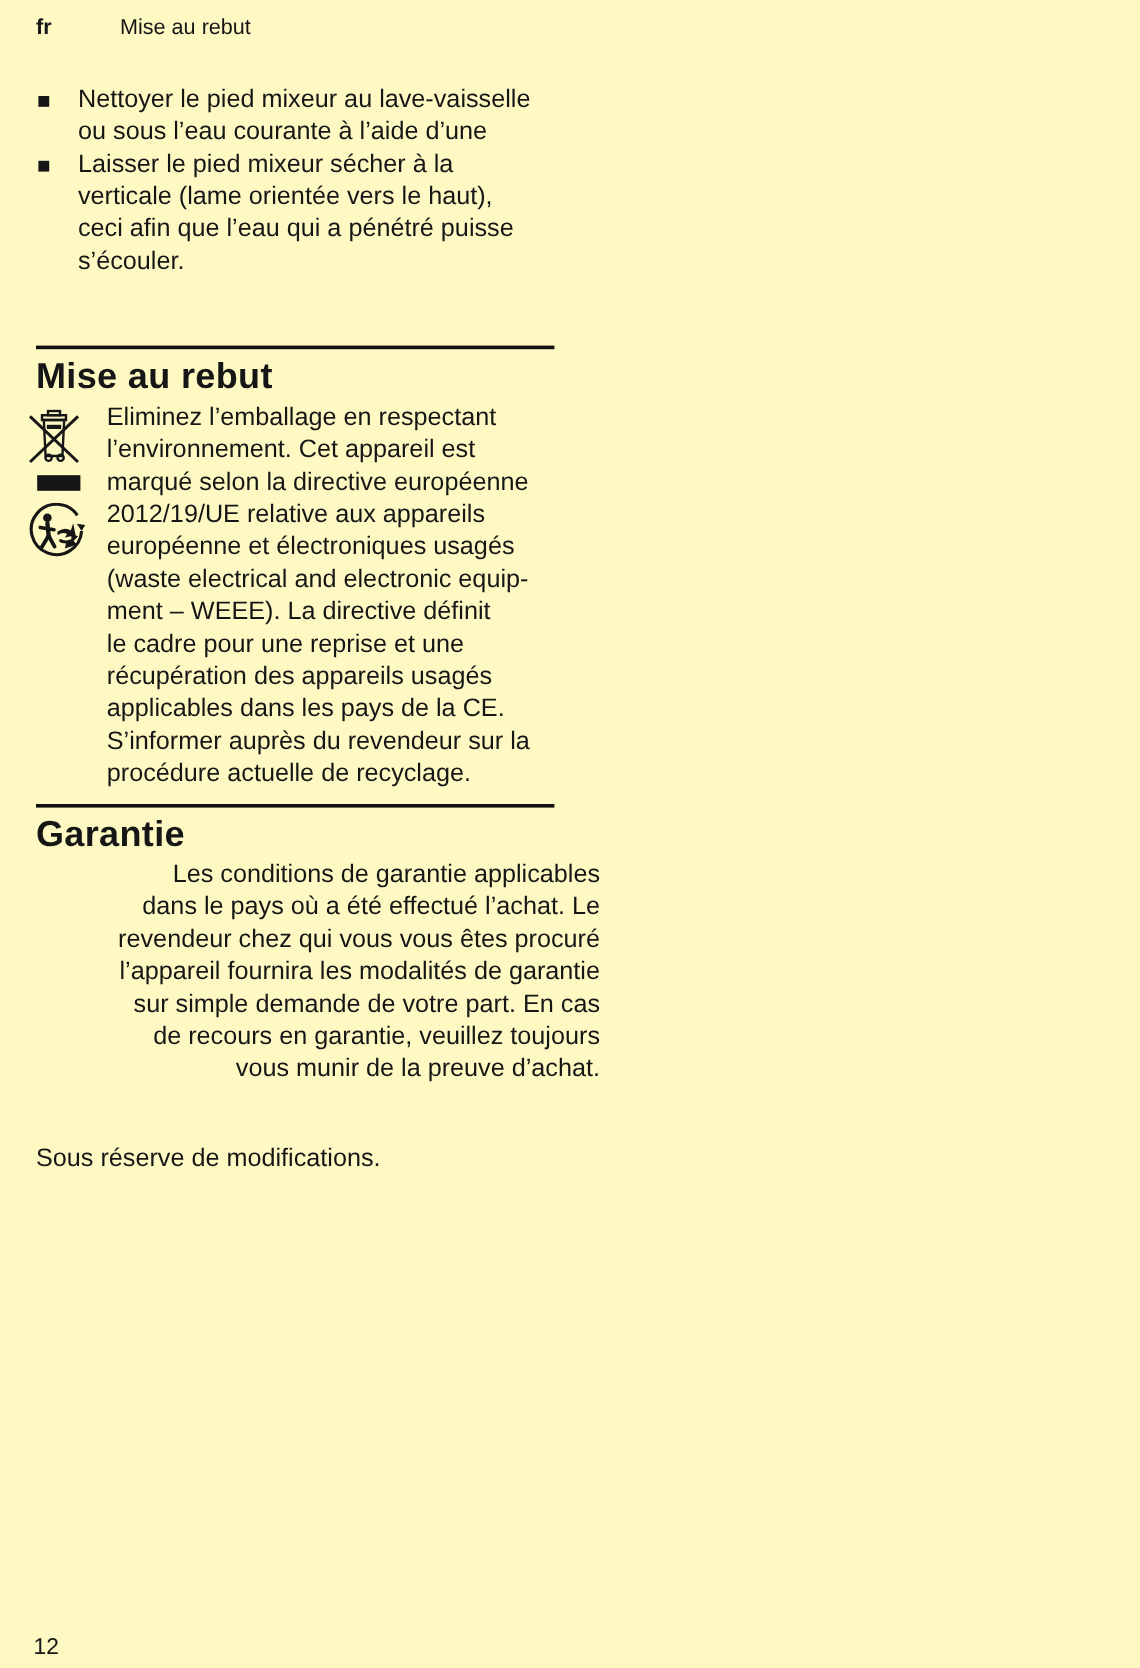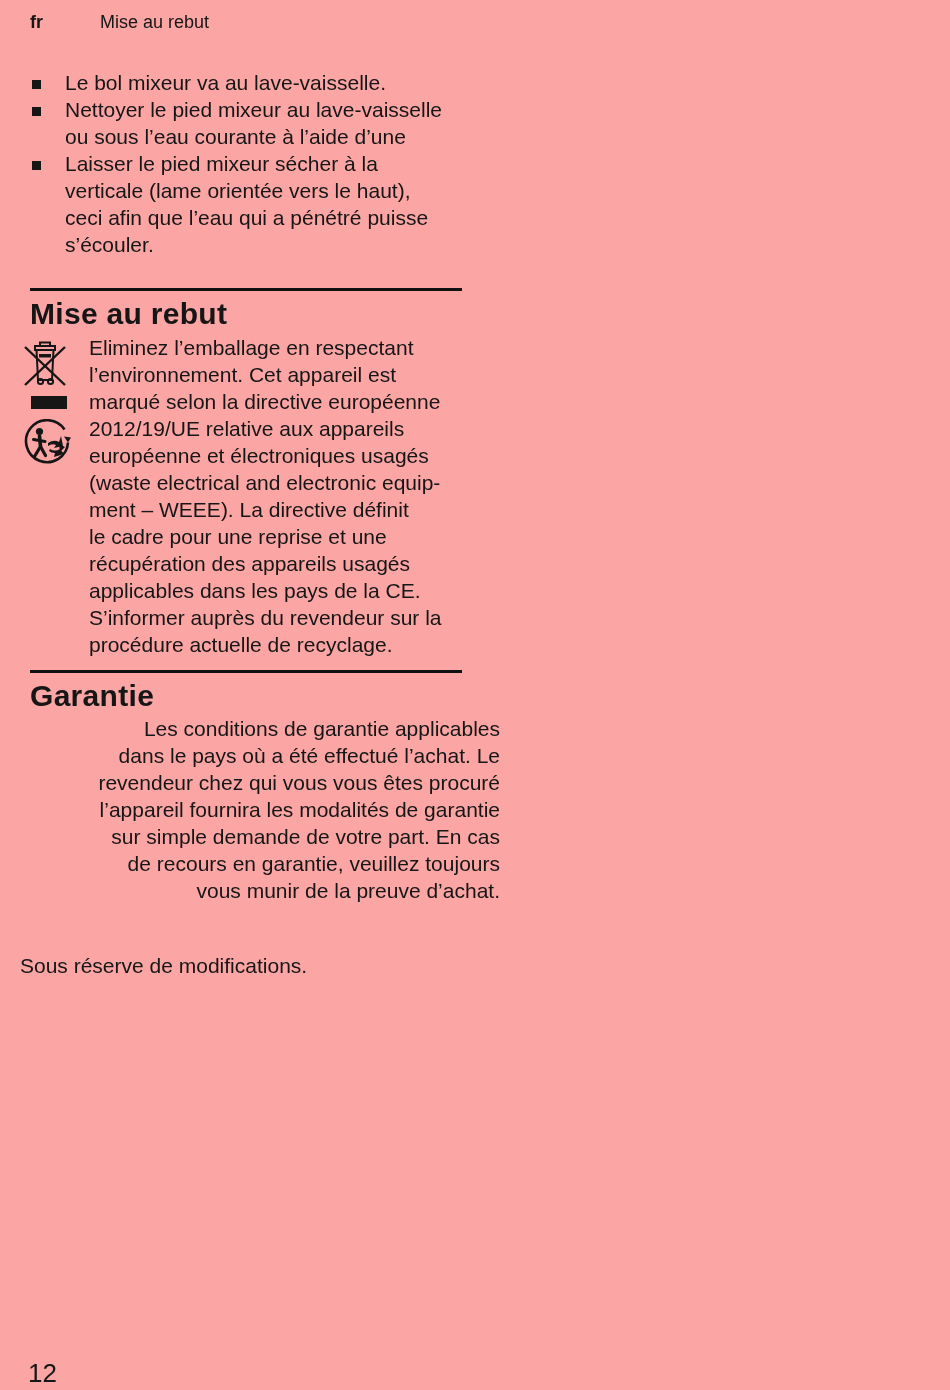--- a/index.html
+++ b/index.html
@@ -2,21 +2,21 @@
 <html><head>
 <meta charset="utf-8">
 <style>
   html,body{margin:0;padding:0;}
   body{
     width:950px;height:1390px;background:#ffffff;
     font-family:"Liberation Sans","DejaVu Sans",sans-serif;
     color:#161616;
     -webkit-font-smoothing:antialiased;
   }
-  .page{position:relative;width:950px;height:1390px;overflow:hidden;background:#fca5a5;}
+  .page{position:relative;width:950px;height:1390px;overflow:hidden;background:#fef9c3;}
 
   
   .hdr{position:absolute;left:30px;top:11px;height:22px;font-size:18px;line-height:22px;}
   .hdr .lang{position:absolute;left:0;top:0;font-weight:bold;}
   .hdr .rtitle{position:absolute;left:70px;top:0;white-space:nowrap;}
 
   
   .tline{display:block;height:27px;line-height:27px;font-size:21px;white-space:nowrap;}
 
   
@@ -36,40 +36,34 @@
   .disposal-text{position:absolute;left:89px;top:334px;width:420px;}
   .icon{position:absolute;}
   .weee{left:24px;top:341px;}
   .bar{left:31px;top:396px;width:36px;height:13px;background:#161616;}
   .triman{left:24px;top:419px;}
 
   
   .warranty-text{position:absolute;left:30px;top:715px;width:470px;text-align:right;}
 
   
-  .footnote{position:absolute;left:20px;top:952px;width:470px;}
-  .pagenum{position:absolute;left:28px;top:1360px;font-size:26px;line-height:26px;}
+  .footnote{position:absolute;left:30px;top:952px;width:470px;}
+  .pagenum{position:absolute;left:28px;top:1360px;font-size:19px;line-height:26px;}
 </style>
 </head>
 <body>
 
 <div class="page">
 
   <div class="hdr">
     <span class="lang">fr</span>
     <span class="rtitle">Mise au rebut</span>
   </div>
 
   <div class="bullets">
-    <div class="bullet">
-      <span class="marker"></span>
-      <div>
-          <div class="tline">Le bol mixeur va au lave-vaisselle.</div>
-        </div>
-    </div>
     <div class="bullet">
       <span class="marker"></span>
       <div>
           <div class="tline">Nettoyer le pied mixeur au lave-vaisselle</div>
           <div class="tline">ou sous l’eau courante à l’aide d’une</div>
         </div>
     </div>
     <div class="bullet">
       <span class="marker"></span>
       <div>

